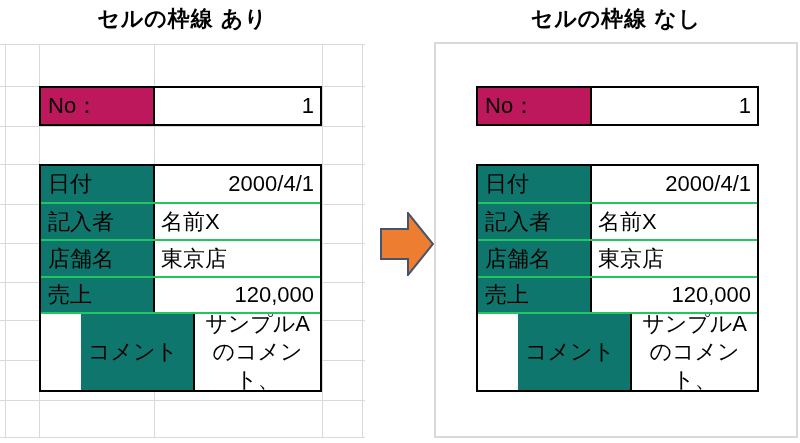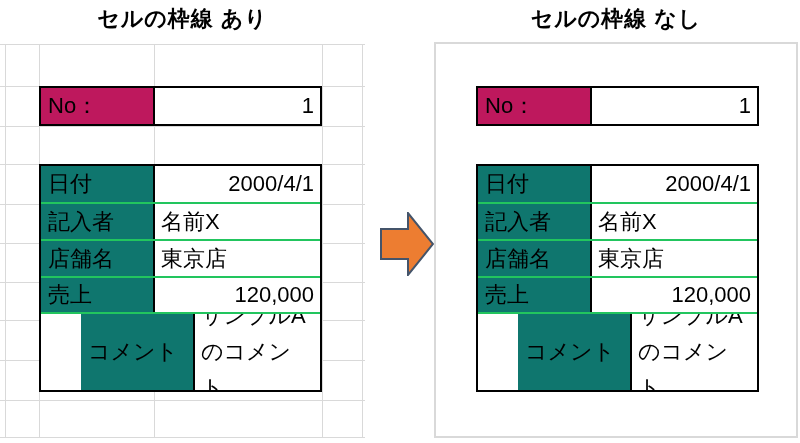--- a/index.html
+++ b/index.html
@@ -29,21 +29,21 @@
   .trow { display:flex; border-top:2px solid #22c55e; }
   .trow:first-child { border-top:none; }
   .tcell { display:flex; align-items:center; font-size:22px; overflow:hidden; }
   .tlabel {
     flex:0 0 114px; width:114px; border-right:2px solid #000;
     padding-left:7px; background:#0f766e;
   }
   .tlabel.yellow { background:#be185d; }
   .tvalue { flex:1 1 auto; padding-left:6px; padding-right:6px; background:#fff; }
   .tvalue.right { justify-content:flex-end; }
-  .tvalue.wrap { line-height:36px; }
+  .tvalue.wrap { line-height:28px;text-align:center; }
   .h36 { height:36px; } .h37 { height:37px; } .h78 { height:78px;padding-left:40px; }
 
   .no-table  { height:40px; }
   .no-table .trow { height:36px; }
 
   .tbl-left-no    { left:39px;  top:86px;  }
   .tbl-left-main  { left:39px;  top:164px; }
   .tbl-right-no   { left:476px; top:86px;  }
   .tbl-right-main { left:476px; top:164px; }
 

